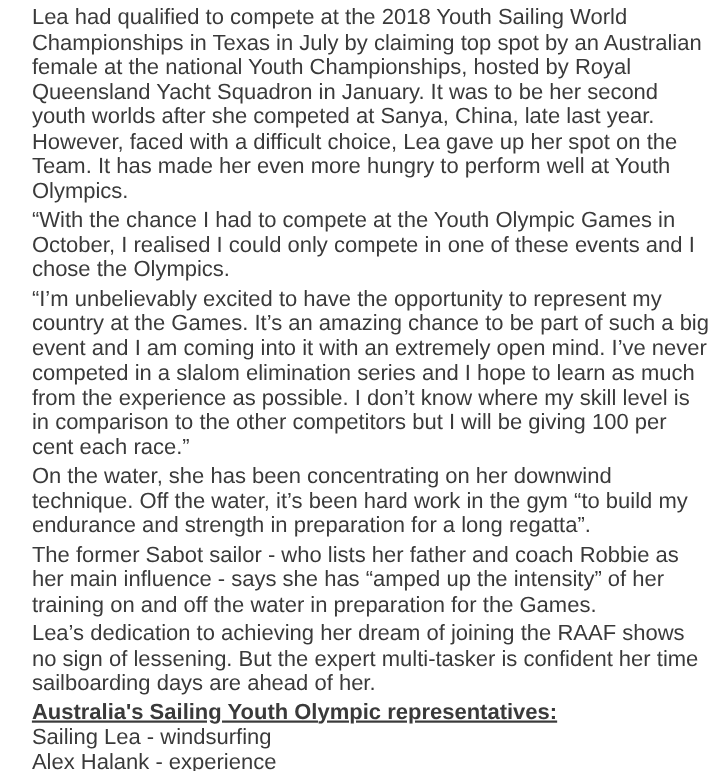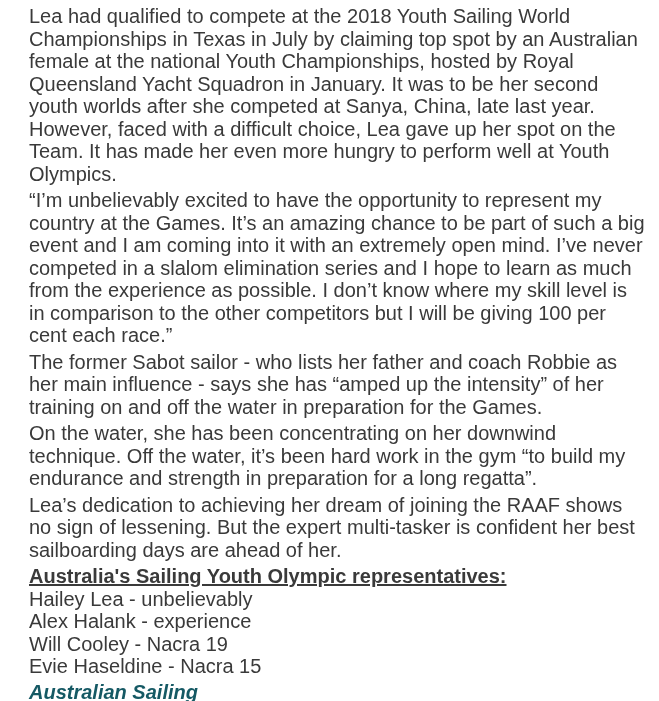--- a/index.html
+++ b/index.html
@@ -45,29 +45,30 @@
     text-decoration: none;
     cursor: pointer;
   }
 </style>
 </head>
 <body>
 
 <main class="article">
 
   <p class="para">Lea had qualified to compete at the 2018 Youth Sailing World Championships in Texas in July by claiming top spot by an Australian female at the national Youth Championships, hosted by Royal Queensland Yacht Squadron in January. It was to be her second youth worlds after she competed at Sanya, China, late last year. However, faced with a difficult choice, Lea gave up her spot on the Team. It has made her even more hungry to perform well at Youth Olympics.</p>
+  <p class="para">“With the chance I had to compete at the Youth Olympic Games in October, I realised I could only compete in one of these events and I chose the Olympics.</p>
   <p class="para">“I’m unbelievably excited to have the opportunity to represent my country at the Games. It’s an amazing chance to be part of such a big event and I am coming into it with an extremely open mind. I’ve never competed in a slalom elimination series and I hope to learn as much from the experience as possible. I don’t know where my skill level is in comparison to the other competitors but I will be giving 100 per cent each race.”</p>
+  <p class="para">On the water, she has been concentrating on her downwind technique. Off the water, it’s been hard work in the gym “to build my endurance and strength in preparation for a long regatta”.</p>
   <p class="para">The former Sabot sailor - who lists her father and coach Robbie as her main influence - says she has “amped up the intensity” of her training on and off the water in preparation for the Games.</p>
-  <p class="para">On the water, she has been concentrating on her downwind technique. Off the water, it’s been hard work in the gym “to build my endurance and strength in preparation for a long regatta”.</p>
-  <p class="para">Lea’s dedication to achieving her dream of joining the RAAF shows no sign of lessening. But the expert multi-tasker is confident her best sailboarding days are ahead of her.</p>
+  <p class="para">Lea’s dedication to achieving her dream of joining the RAAF shows no sign of lessening. But the expert multi-tasker is confident her time sailboarding days are ahead of her.</p>
 
   <p class="rep-heading">Australia's Sailing Youth Olympic representatives:</p>
 
   <div class="rep-list">
-    <div class="rep-item">Hailey Lea - unbelievably</div>
+    <div class="rep-item">Sailing Lea - windsurfing</div>
     <div class="rep-item">Alex Halank - experience</div>
     <div class="rep-item">Will Cooley - Nacra 19</div>
     <div class="rep-item">Evie Haseldine - Nacra 15</div>
   </div>
 
   <p class="source"><a href="#">Australian Sailing</a></p>
 
 </main>
 
 </body></html>

